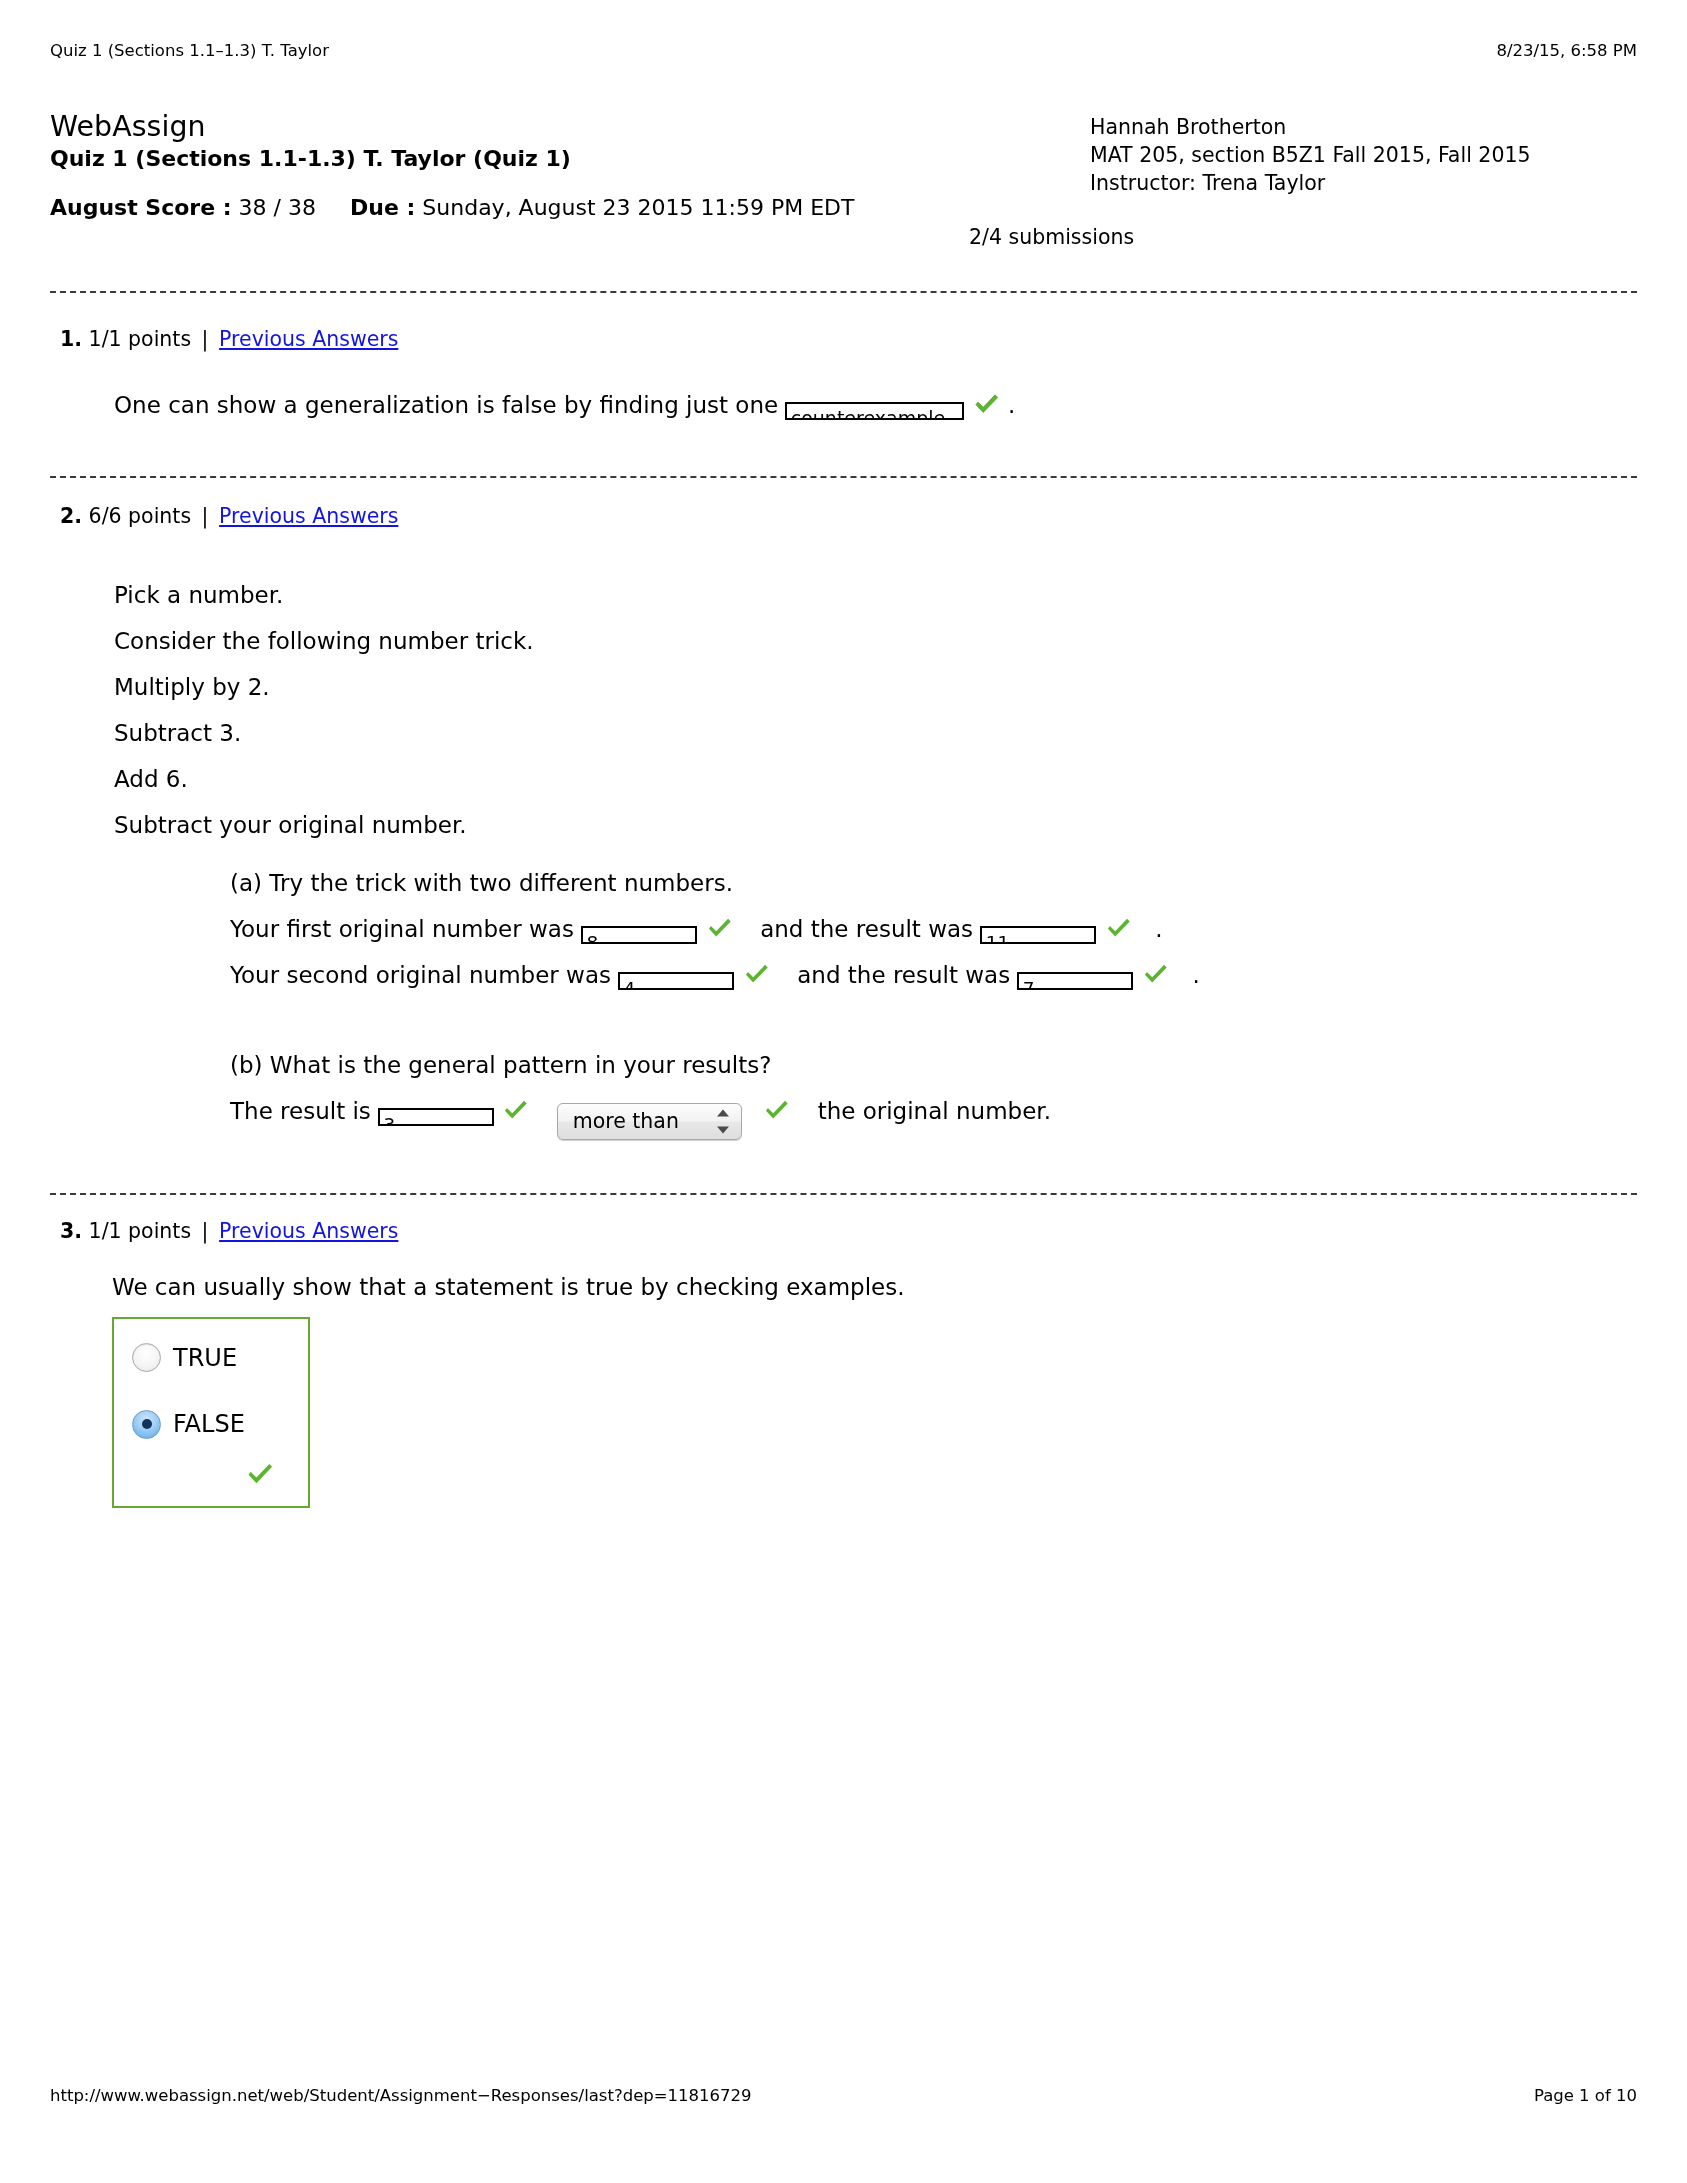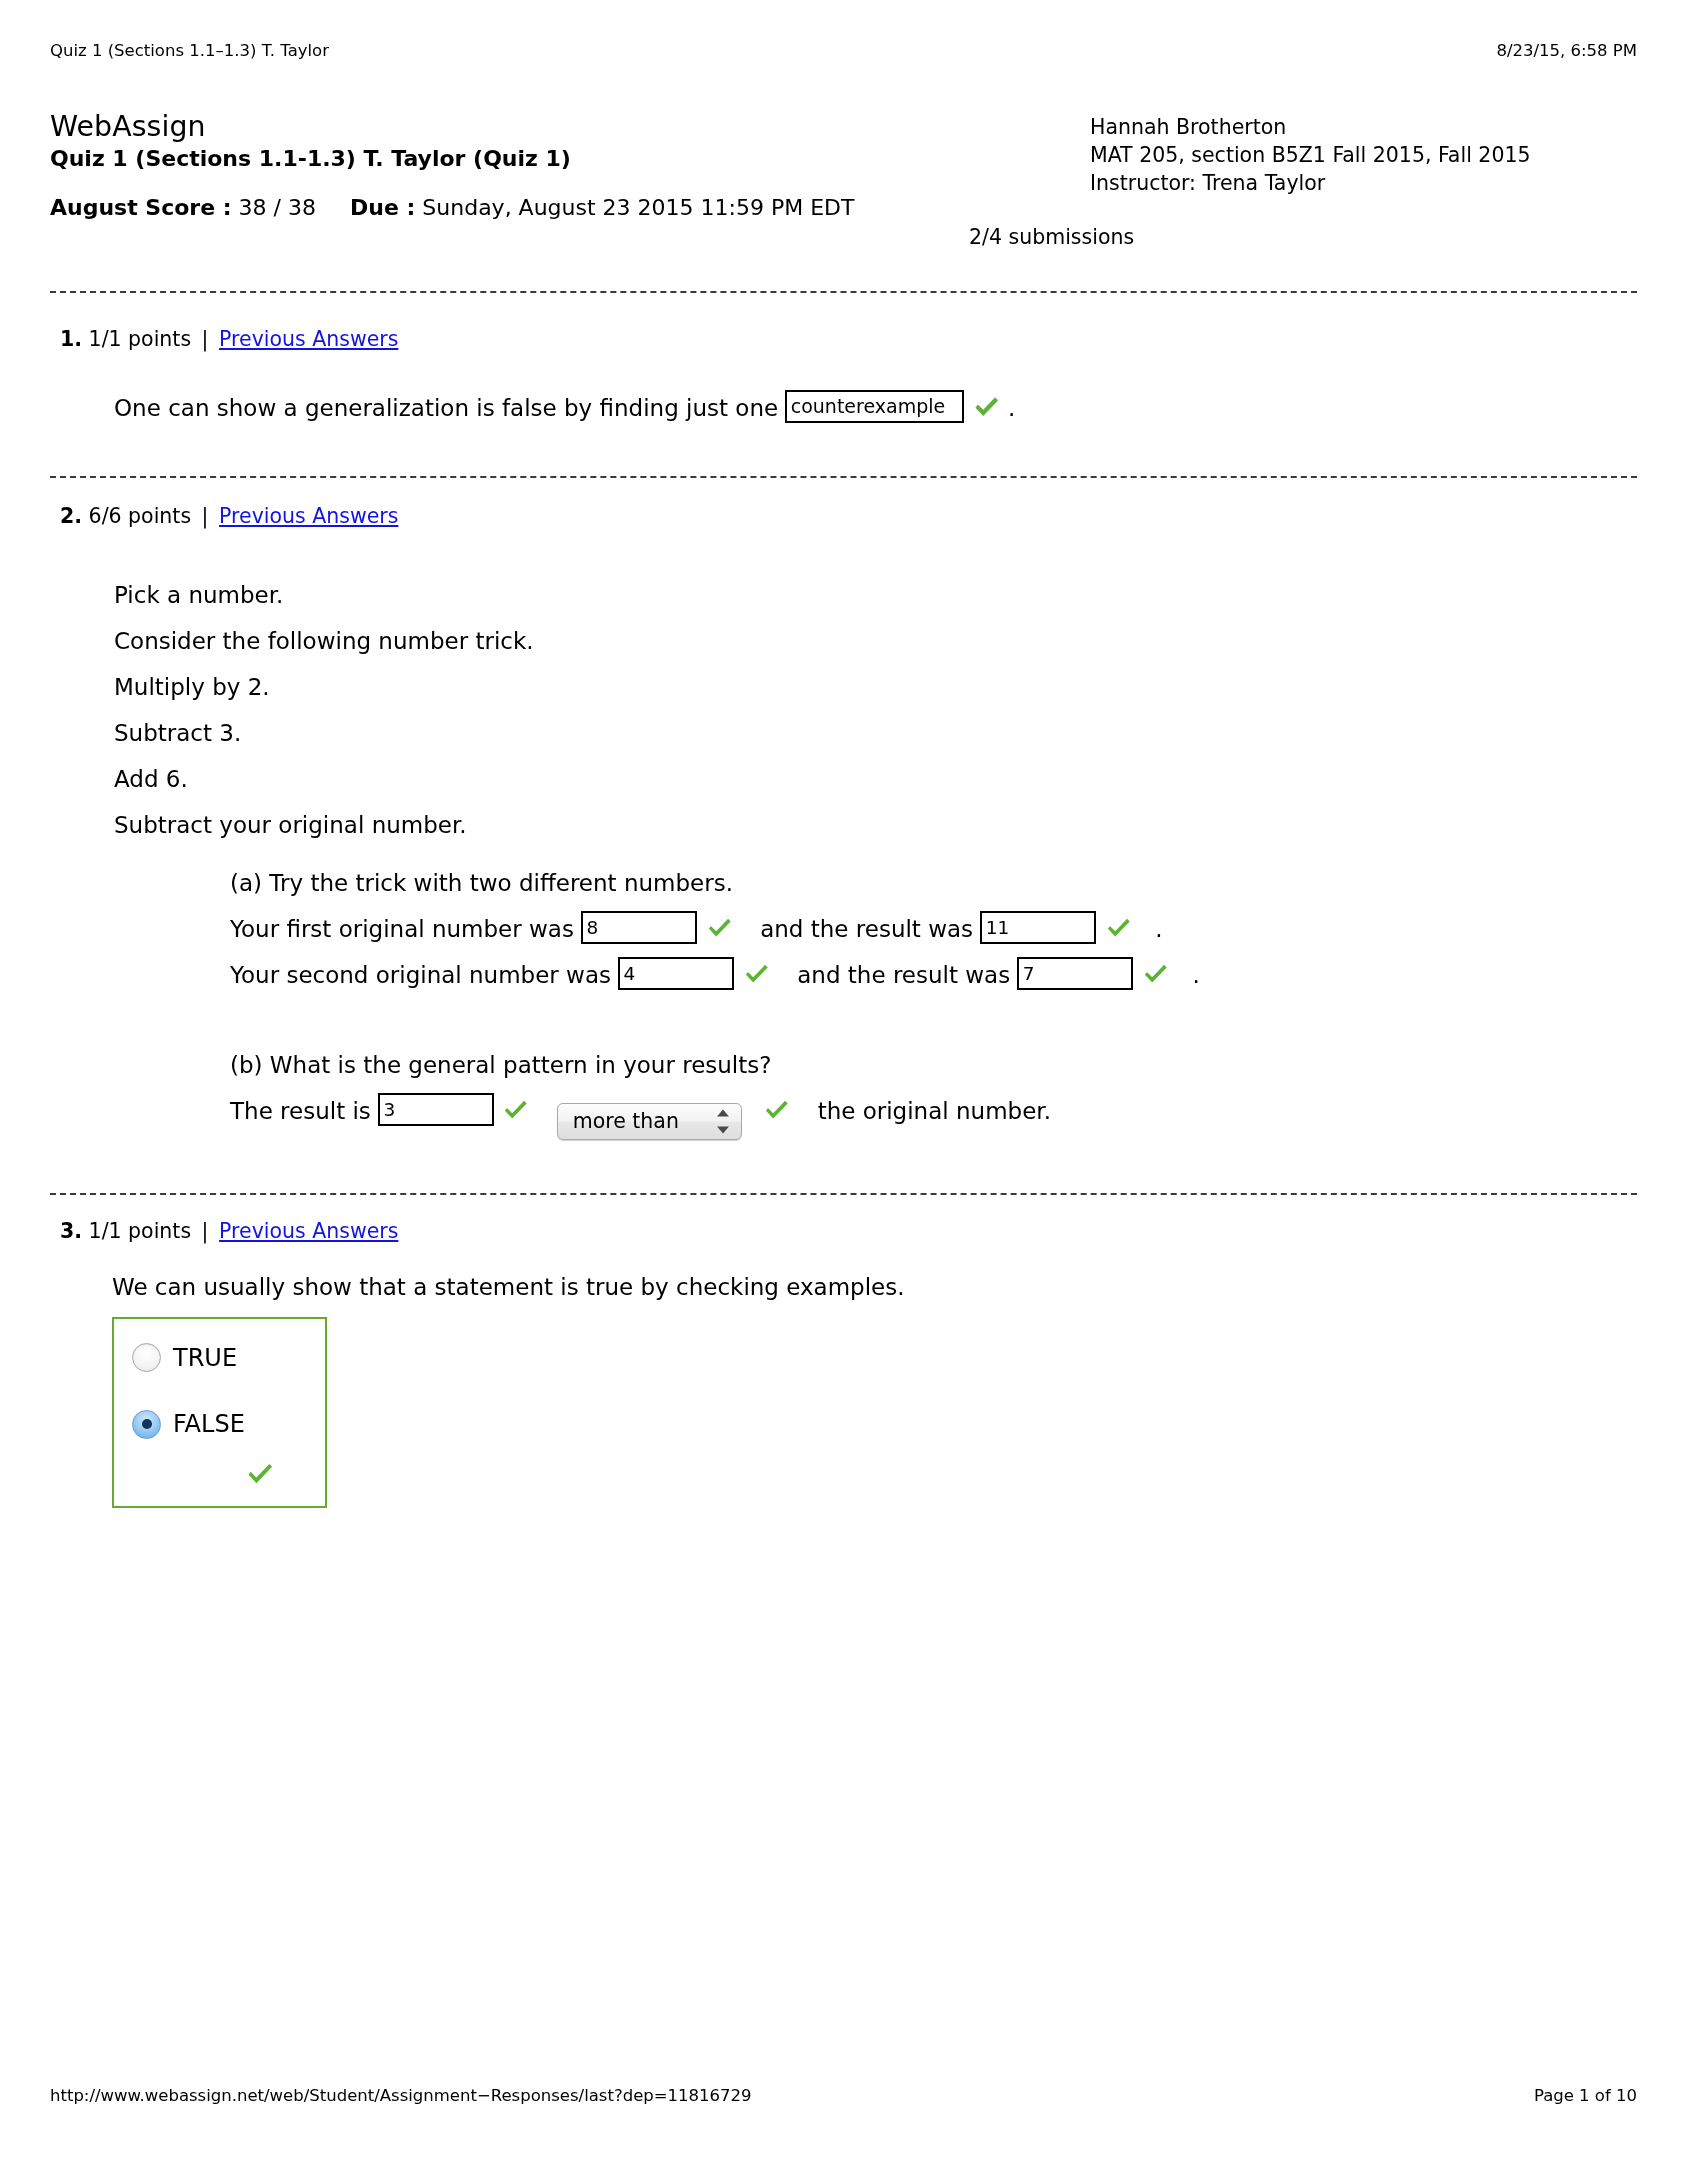--- a/index.html
+++ b/index.html
@@ -113,21 +113,21 @@
     font-size: 23px;
     line-height: 1.0;
   }
   .q-line { white-space: nowrap; display: block; }
 
   
   .txtbox {
     display: inline-block;
     border: 2px solid #000;
     background: #fff;
-    height: 33px;
+    height: 18px;
     vertical-align: -7.3px;
     font-family: "DejaVu Sans", sans-serif;
     font-size: 18.5px;
     line-height: 29px;
     padding: 0 3.3px;
     color: #000;
     overflow: hidden;
     text-align: left;
     white-space: nowrap;
   }
@@ -183,21 +183,21 @@
   .selectbox .steppers i.dn {
     border-top: 7.3px solid #4a4a4a;
     bottom: 0.7px;
   }
 
   
   .radio-box {
     position: absolute;
     border: 2px solid #6aa732;
     background: #fff;
-    width: 215px;
+    width: 198px;
     height: 191px;
     padding: 14.6px 0 0 0;
   }
   .radio-row {
     display: flex;
     align-items: center;
     height: 48px;
     padding-left: 18px;
     margin-bottom: 18.5px;
   }

